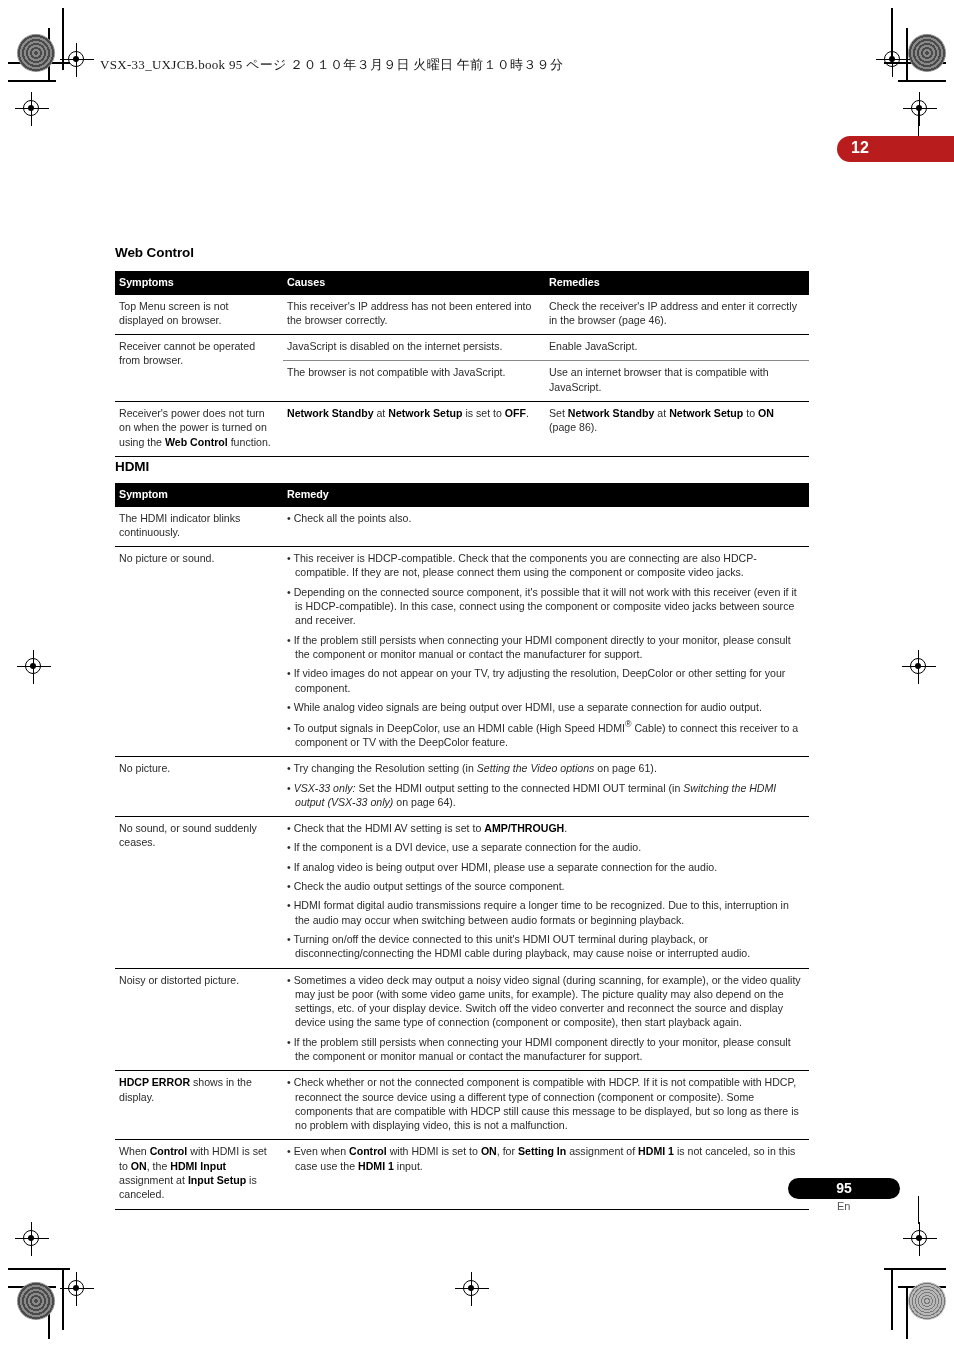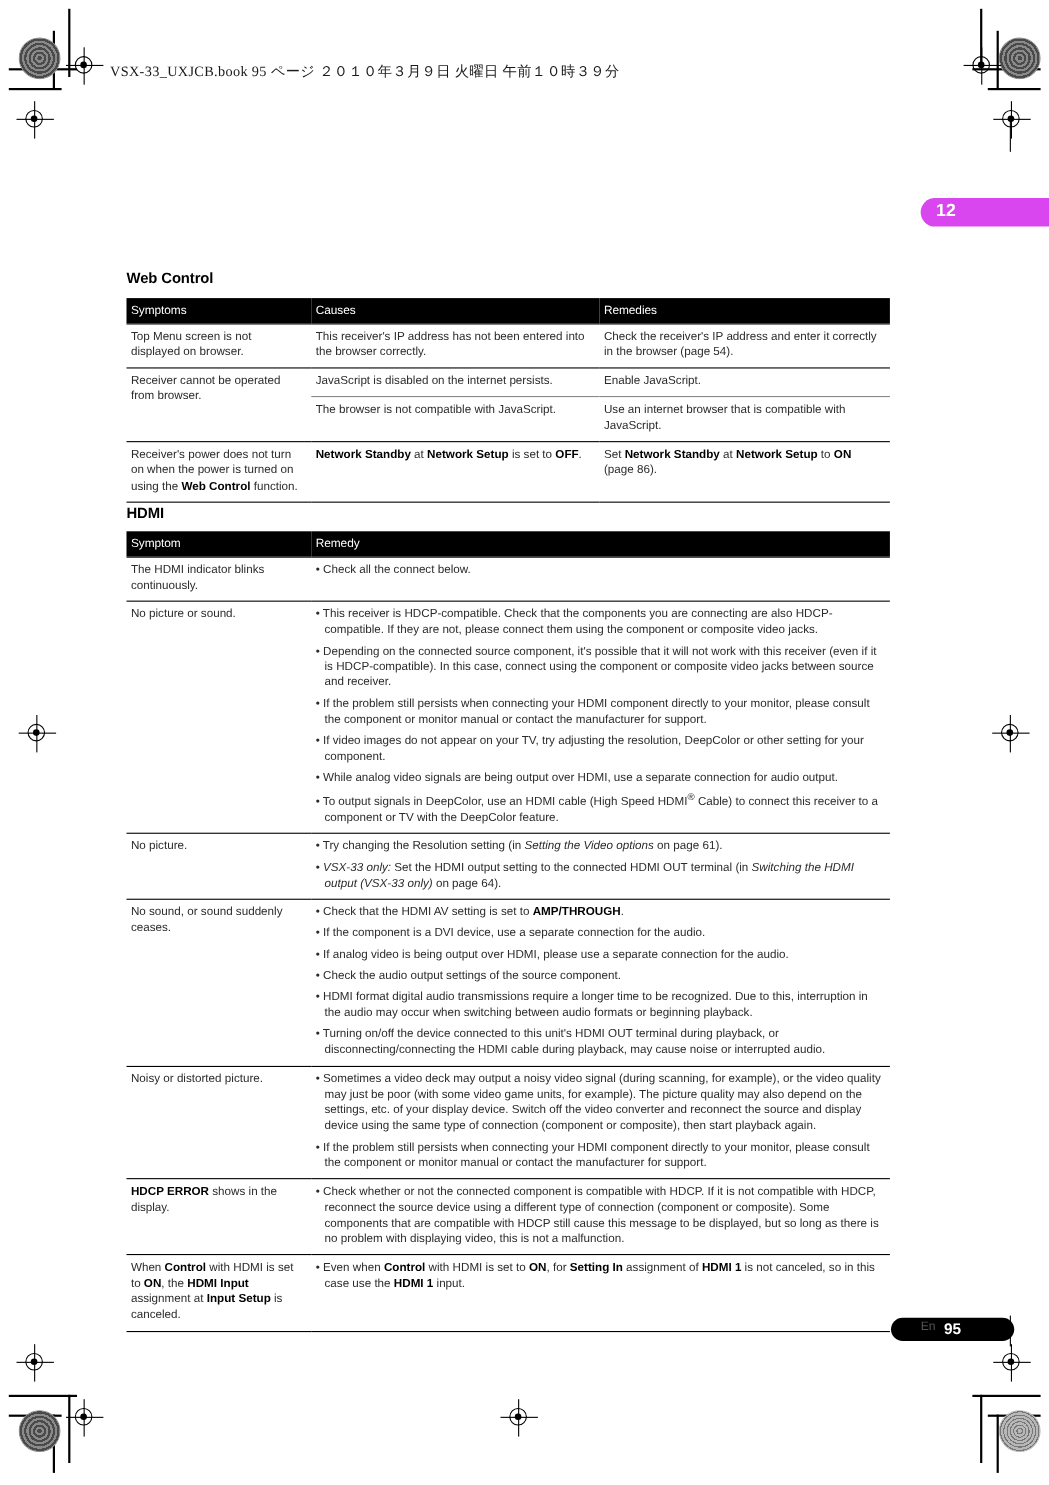--- a/index.html
+++ b/index.html
@@ -104,23 +104,22 @@
     font-weight: bold;
     letter-spacing: -0.2px;
     color: #000;
   }
   .chapter-tab {
     position: absolute;
     left: 837px;
     top: 136px;
     width: 117px;
     height: 26px;
-    background: #d946ef;
+    background: #b91c1c;
     border-radius: 13px 0 0 13px;
-    margin-top: 44px;
   }
   .chapter-tab .num {
     position: absolute;
     left: 14px;
     top: 3px;
     color: #fff;
     font-size: 16px;
     font-weight: bold;
   }
   .tab-tick {
@@ -149,21 +148,21 @@
     border-collapse: collapse;
     table-layout: fixed;
     font-size: 10.6px;
     line-height: 1.35;
     color: #2b2b2b;
   }
   .tbl thead th {
     background: #000;
     color: #ffffff;
     font-size: 10.8px;
-    font-weight: normal;
+    font-weight: bold;
     text-align: left;
     padding: 4px 4px 4px 4px;
     letter-spacing: -0.05px;
   }
   .tbl td {
     vertical-align: top;
     padding: 4px 8px 7px 4px;
     border-top: 1px solid #000;
   }
   .tbl .thin td {
@@ -180,27 +179,26 @@
   .bullet-list p {
     margin: 0 0 5px 0;
     text-indent: -8px;
     padding-left: 8px;
   }
   .bullet-list p:last-child { margin-bottom: 0; }
 
   
   .pagenum-pill {
     position: absolute;
-    left: 810px;
+    left: 788px;
     top: 1178px;
     width: 112px;
     height: 21px;
     background: #000;
     border-radius: 11px;
-    margin-top: 20px;
   }
   .pagenum-pill .pn {
     position: absolute;
     width: 100%;
     text-align: center;
     top: 2px;
     color: #fff;
     font-size: 14px;
     font-weight: bold;
   }
@@ -332,21 +330,21 @@
       <tr>
         <th>Symptoms</th>
         <th>Causes</th>
         <th>Remedies</th>
       </tr>
     </thead>
     <tbody>
       <tr>
         <td class="cell">Top Menu screen is not displayed on browser.</td>
         <td class="cell">This receiver's IP address has not been entered into the browser correctly.</td>
-        <td class="cell">Check the receiver's IP address and enter it correctly in the browser (page 54).</td>
+        <td class="cell">Check the receiver's IP address and enter it correctly in the browser (page 46).</td>
       </tr>
       <tr>
         <td class="cell" rowspan="2">Receiver cannot be operated from browser.</td>
         <td class="cell">JavaScript is disabled on the internet persists.</td>
         <td class="cell">Enable JavaScript.</td>
       </tr>
       <tr class="thin">
         <td class="cell">The browser is not compatible with JavaScript.</td>
         <td class="cell">Use an internet browser that is compatible with JavaScript.</td>
       </tr>
@@ -373,21 +371,21 @@
     <thead>
       <tr>
         <th>Symptom</th>
         <th>Remedy</th>
       </tr>
     </thead>
     <tbody>
         <tr>
           <td class="cell">The HDMI indicator blinks continuously.</td>
           <td class="bullet-list">
-            <p>• Check all the connect below.</p>
+            <p>• Check all the points also.</p>
           </td>
         </tr>
         <tr>
           <td class="cell">No picture or sound.</td>
           <td class="bullet-list">
             <p>• This receiver is HDCP-compatible. Check that the components you are connecting are also HDCP-compatible. If they are not, please connect them using the component or composite video jacks.</p>
             <p>• Depending on the connected source component, it's possible that it will not work with this receiver (even if it is HDCP-compatible). In this case, connect using the component or composite video jacks between source and receiver.</p>
             <p>• If the problem still persists when connecting your HDMI component directly to your monitor, please consult the component or monitor manual or contact the manufacturer for support.</p>
             <p>• If video images do not appear on your TV, try adjusting the resolution, DeepColor or other setting for your component.</p>
             <p>• While analog video signals are being output over HDMI, use a separate connection for audio output.</p>

